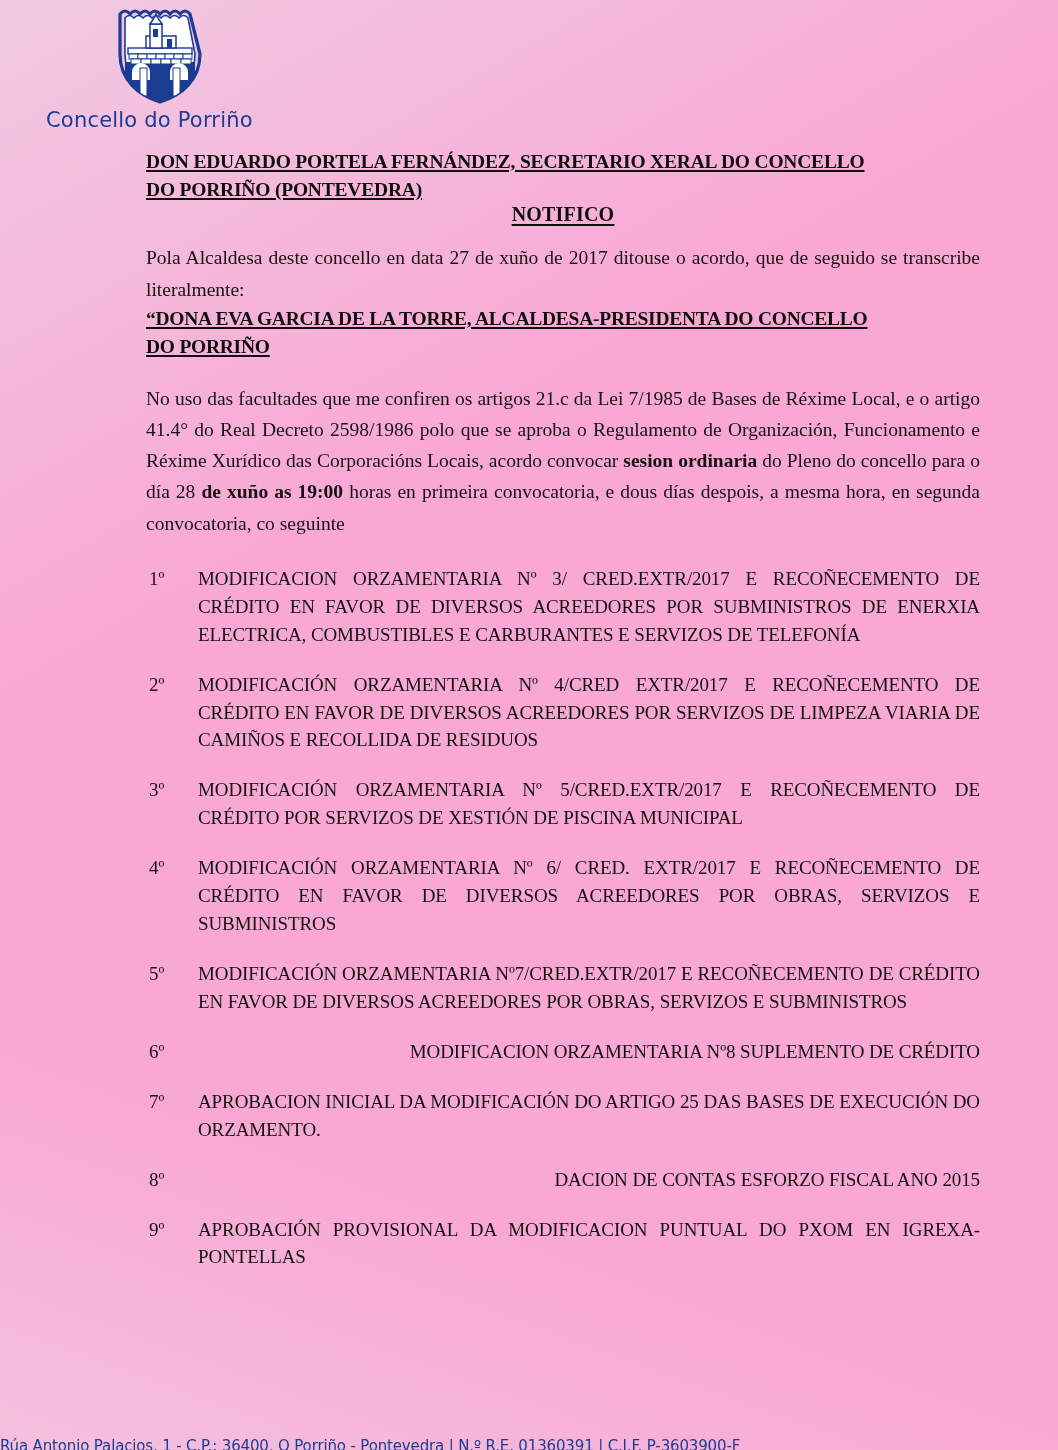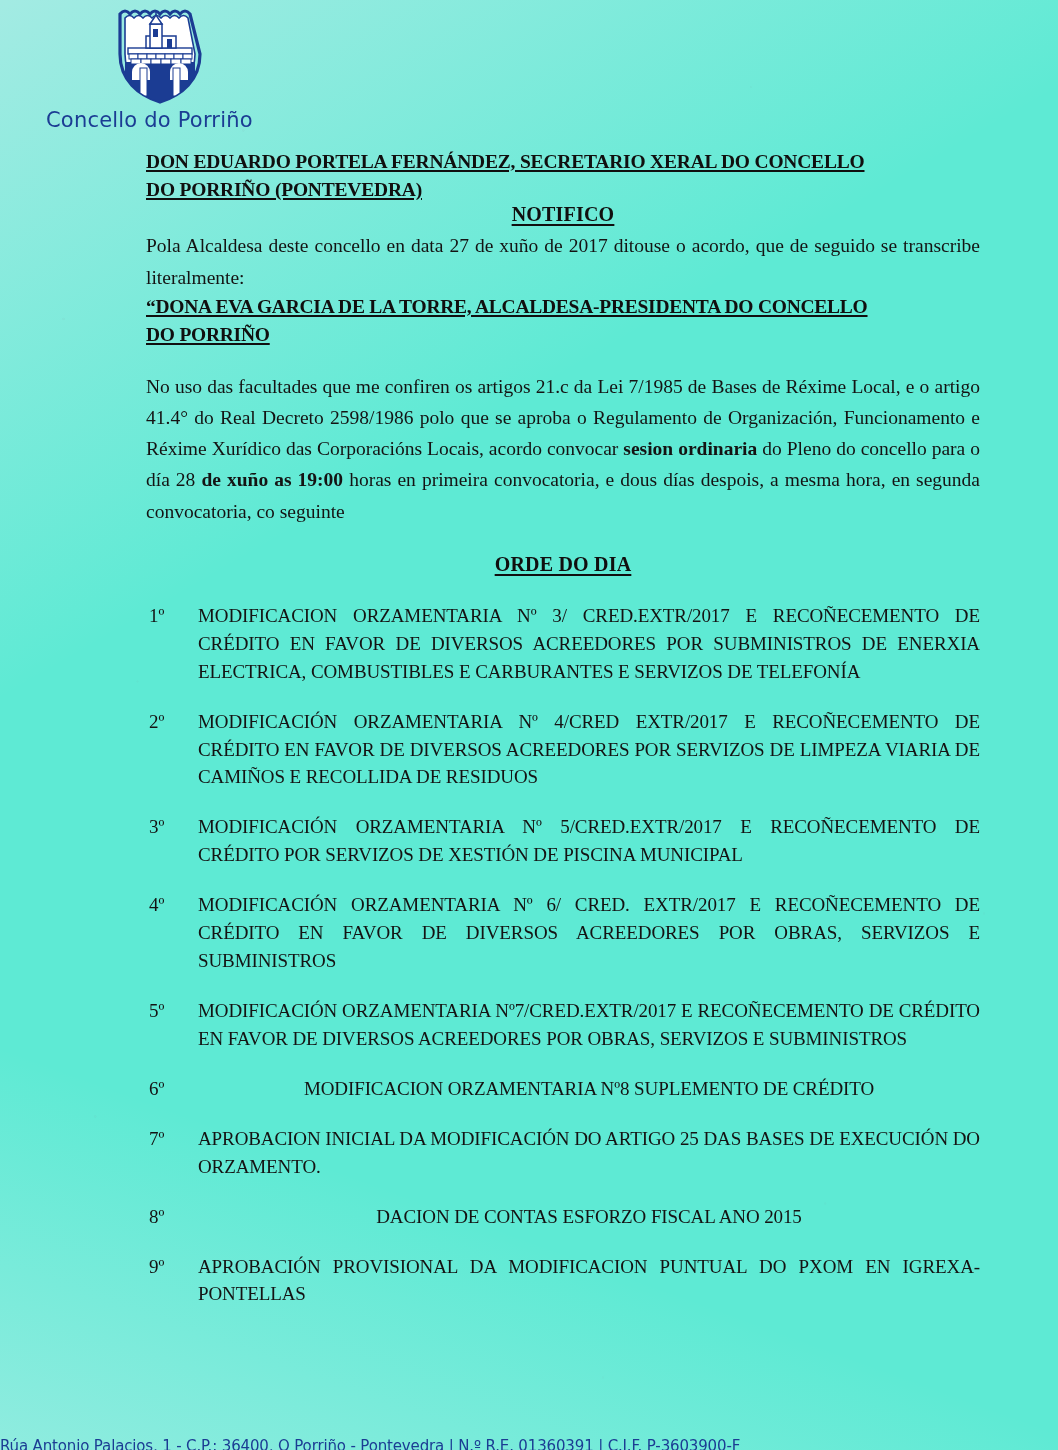--- a/index.html
+++ b/index.html
@@ -7,21 +7,21 @@
     padding: 0;
     background: #ffffff;
   }
   body {
     font-family: "Liberation Serif", serif;
   }
   .page {
     position: relative;
     width: 1058px;
     height: 1450px;
-    background: #5eead4;
+    background: #f9a8d4;
     overflow: hidden;
   }
   
   .scan-noise {
     position: absolute;
     inset: 0;
     pointer-events: none;
     background:
       radial-gradient(circle at 6% 22%, rgba(120,125,135,0.055) 0 1.2px, transparent 1.6px),
       radial-gradient(circle at 23% 9%, rgba(120,125,135,0.05) 0 1.1px, transparent 1.5px),
@@ -133,21 +133,21 @@
     padding-left: 3px;
   }
   .agenda-text {
     flex: 1;
     font-size: 19px;
     line-height: 1.47;
     letter-spacing: -0.1px;
     text-align: justify;
     color: #141313;
   }
-  .agenda-text.nojust { text-align: center; }
+  .agenda-text.nojust { text-align: right; }
 
   
   .footer {
     position: absolute;
     left: 0;
     right: 0;
     top: 1434px;
     text-align: left;
     font-family: "DejaVu Sans", sans-serif;
     color: #1b3c93;
@@ -223,32 +223,29 @@
 
     <div class="hdr-block">
       <span class="u">DON EDUARDO PORTELA FERNÁNDEZ,  SECRETARIO XERAL DO CONCELLO</span><br>
       <span class="u">DO  PORRIÑO (PONTEVEDRA)</span>
     </div>
 
     <div class="center-head" style="">
       <span>NOTIFICO</span>
     </div>
 
-    <div class="para" style="margin-top:4px;">Pola Alcaldesa deste concello en data 27 de xuño de 2017 ditouse o acordo, que de seguido  se transcribe literalmente:</div>
+    <div class="para" style="margin-top:16px;">Pola Alcaldesa deste concello en data 27 de xuño de 2017 ditouse o acordo, que de seguido  se transcribe literalmente:</div>
 
     <div class="quote-head" style="">
       <span class="u">“DONA EVA GARCIA DE LA TORRE, ALCALDESA-PRESIDENTA DO CONCELLO</span><br>
       <span class="u">DO PORRIÑO</span>
     </div>
 
     <div class="para" style="margin-top:22px;"><span>No uso das facultades que me confiren os artigos 21.c da Lei 7/1985 de Bases de Réxime Local, e o artigo 41.4° do Real Decreto 2598/1986 polo que se aproba o Regulamento de Organización, Funcionamento e Réxime Xurídico das Corporacións Locais, acordo convocar </span><b>sesion ordinaria</b><span> do Pleno do concello para o día 28 </span><b>de xuño as 19:00</b><span> horas en primeira convocatoria, e dous días despois, a mesma hora, en segunda convocatoria, co seguinte</span></div>
 
-    <div class="center-head" style="margin-top:26px;">
-      <span>ORDE DO DIA</span>
-    </div>
 
     <div class="agenda" style="margin-top:26px;">
 
       <div class="agenda-item">
         <div class="agenda-num">1º</div>
         <div class="agenda-text">MODIFICACION ORZAMENTARIA Nº 3/ CRED.EXTR/2017 E RECOÑECEMENTO DE CRÉDITO EN FAVOR DE DIVERSOS ACREEDORES POR SUBMINISTROS DE ENERXIA ELECTRICA, COMBUSTIBLES E CARBURANTES E SERVIZOS DE TELEFONÍA</div>
       </div>
 
       <div class="agenda-item">
         <div class="agenda-num">2º</div>

